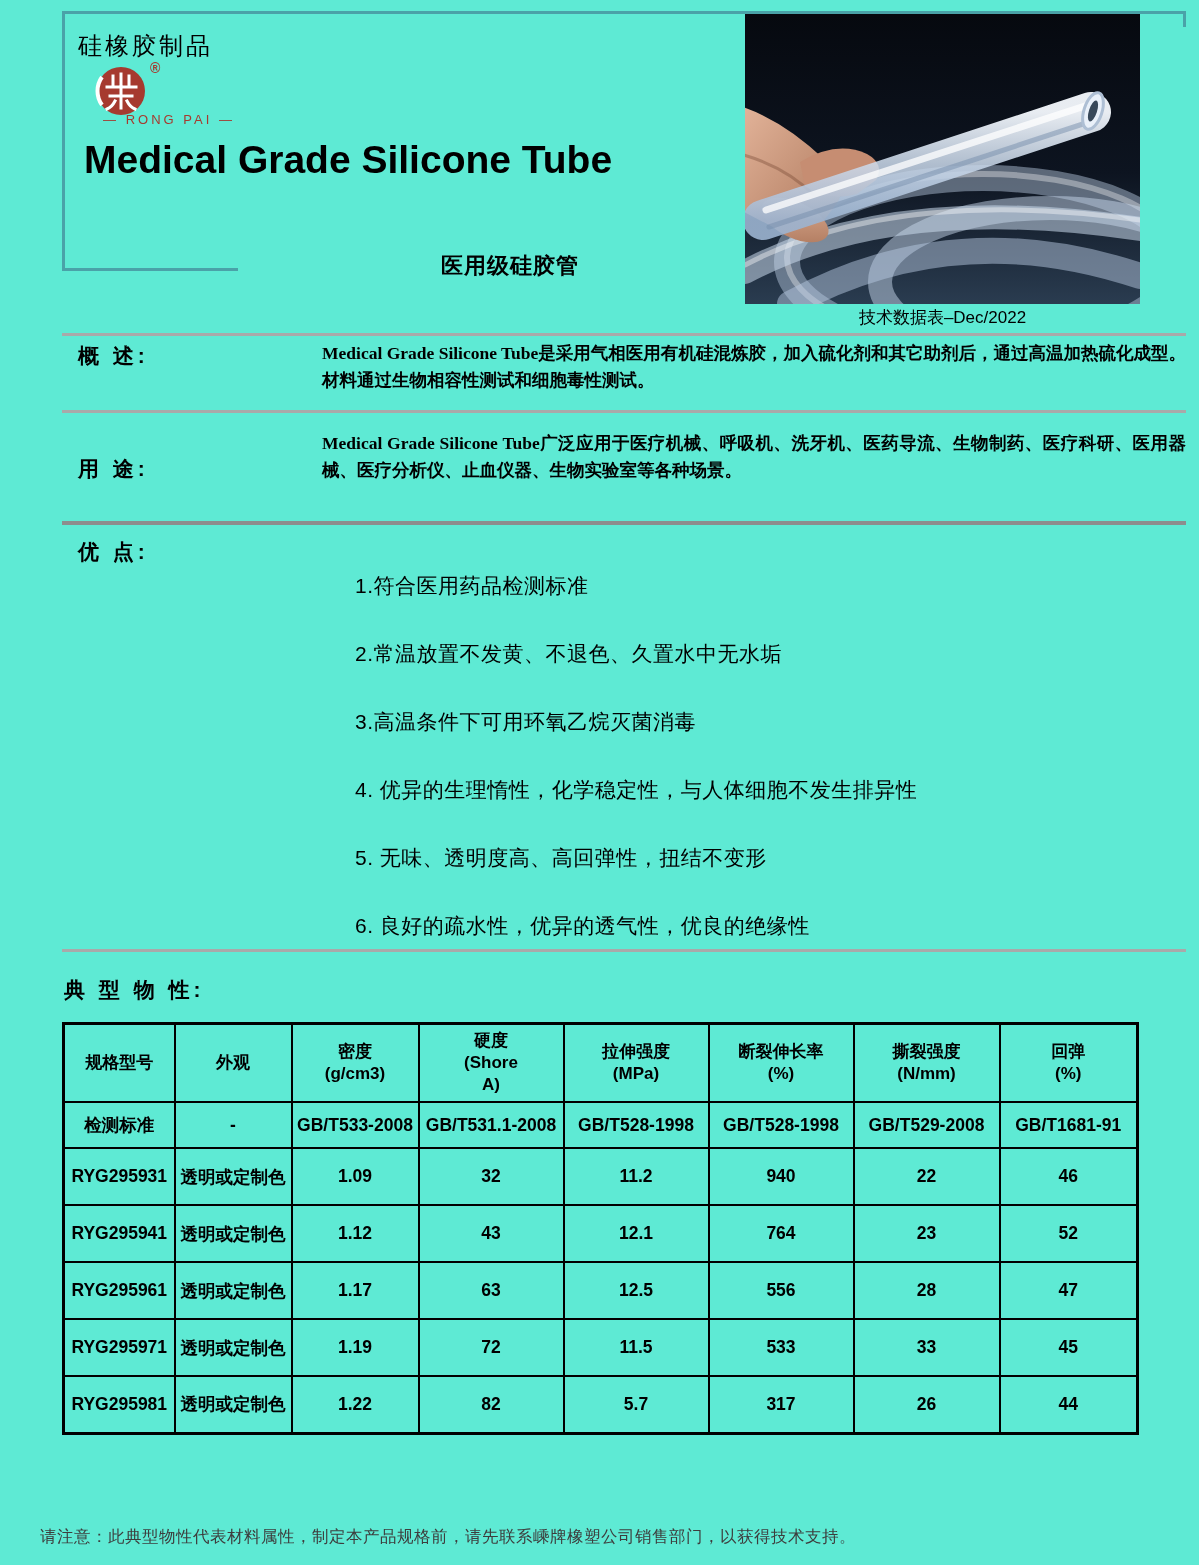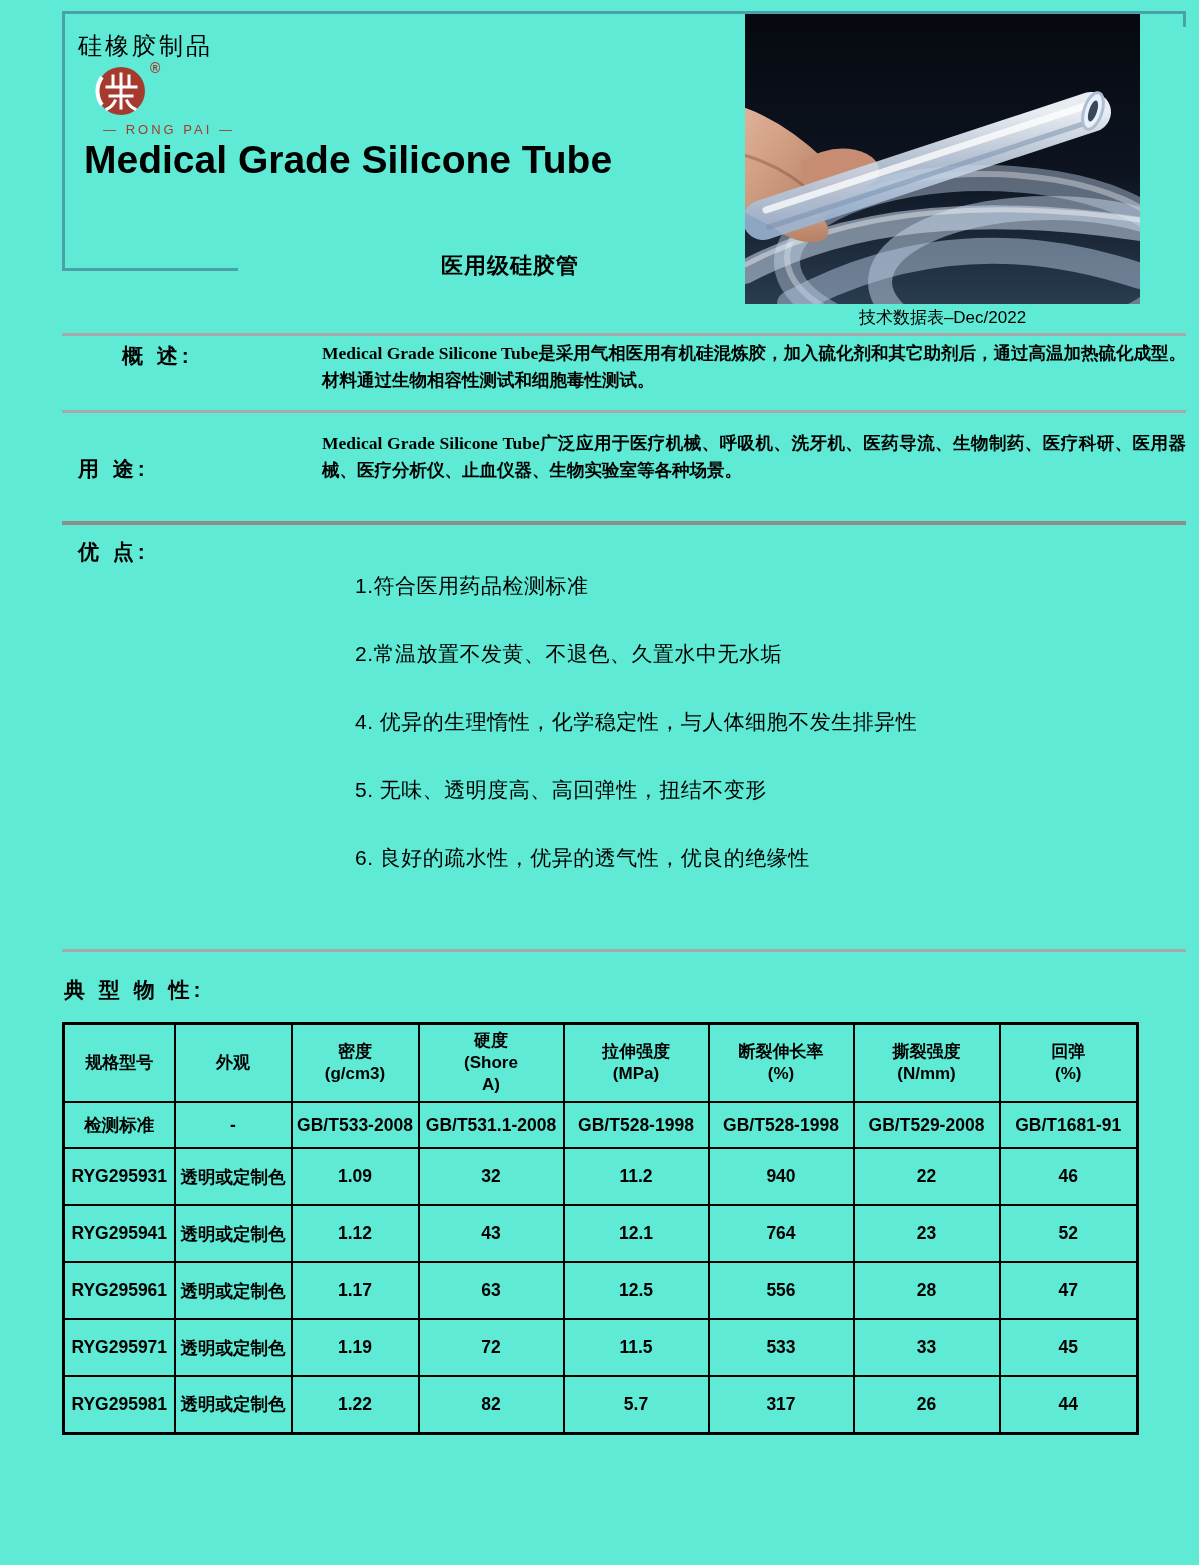--- a/index.html
+++ b/index.html
@@ -10,38 +10,38 @@
   
   .frame-line{position:absolute;background:#4aa2a8;}
   .frame-top{left:62px;top:11px;width:1124px;height:3px;}
   .frame-left{left:62px;top:11px;width:3px;height:260px;}
   .frame-bottom{left:62px;top:268px;width:176px;height:3px;}
   .frame-right{left:1183px;top:11px;width:3px;height:16px;}
 
   .brand-label{position:absolute;left:78px;top:30px;font-size:24px;font-weight:500;letter-spacing:3px;}
   .logo-wrap{position:absolute;left:94px;top:64px;width:150px;}
   .logo-reg{position:absolute;left:56px;top:-4px;font-size:14px;color:#a63a2f;font-weight:700;}
-  .logo-sub{position:absolute;left:-20px;top:58px;width:190px;text-align:center;color:#a63a2f;
+  .logo-sub{position:absolute;left:-20px;top:48px;width:190px;text-align:center;color:#a63a2f;
             font-size:13px;letter-spacing:3px;font-weight:500;white-space:nowrap;}
   .doc-title{position:absolute;left:84px;top:138px;font-size:39px;font-weight:700;letter-spacing:0px;}
   .doc-subtitle{position:absolute;left:385px;top:251px;width:250px;text-align:center;
                 font-size:22px;font-weight:700;letter-spacing:1px;}
 
   
   .photo{position:absolute;left:745px;top:14px;width:395px;height:290px;}
   .photo svg{display:block;width:100%;height:100%;}
   .photo-caption{position:absolute;left:745px;top:306px;width:395px;text-align:center;
                  font-size:17px;font-weight:400;}
 
   
   .divider{position:absolute;left:62px;width:1124px;height:3px;background:#a9a9a9;}
   .d1{top:333px;} .d2{top:410px;} .d3{top:521px;height:4px;background:#8d8d8d;} .d4{top:949px;}
 
   .section-label{position:absolute;left:78px;font-size:21px;font-weight:700;letter-spacing:4px;white-space:nowrap;}
-  .lbl-overview{top:342px;margin-left:44px;}
+  .lbl-overview{top:342px;}
   .lbl-usage{top:455px;}
   .lbl-advantages{top:538px;}
   .lbl-properties{left:64px;top:976px;}
 
   .para{position:absolute;left:322px;width:864px;font-family:"Liberation Serif",serif;
         font-size:17.5px;font-weight:700;line-height:1.55;text-align:justify;}
   .para-overview{top:340px;}
   .para-usage{top:430px;}
 
   .adv-list{position:absolute;left:355px;top:572px;margin:0;padding:0;list-style:none;}
@@ -144,20 +144,21 @@
   <div class="section-label lbl-overview">概 述:</div>
   <div class="para para-overview">Medical Grade Silicone Tube是采用气相医用有机硅混炼胶，加入硫化剂和其它助剂后，通过高温加热硫化成型。材料通过生物相容性测试和细胞毒性测试。</div>
 
   <div class="section-label lbl-usage">用 途:</div>
   <div class="para para-usage">Medical Grade Silicone Tube广泛应用于医疗机械、呼吸机、洗牙机、医药导流、生物制药、医疗科研、医用器械、医疗分析仪、止血仪器、生物实验室等各种场景。</div>
 
   <div class="section-label lbl-advantages">优 点:</div>
   <ul class="adv-list">
       <li>1.符合医用药品检测标准</li>
       <li>2.常温放置不发黄、不退色、久置水中无水垢</li>
+      <li>3.高温条件下可用环氧乙烷灭菌消毒</li>
       <li>4. 优异的生理惰性，化学稳定性，与人体细胞不发生排异性</li>
       <li>5. 无味、透明度高、高回弹性，扭结不变形</li>
       <li>6. 良好的疏水性，优异的透气性，优良的绝缘性</li>
     </ul>
 
   <div class="section-label lbl-properties">典 型 物 性:</div>
 
   <table class="props-table">
     <colgroup>
       <col style="width:111px">
@@ -245,14 +246,15 @@
           <td>1.22</td>
           <td>82</td>
           <td>5.7</td>
           <td>317</td>
           <td>26</td>
           <td>44</td>
         </tr>
       </tbody>
   </table>
 
+  <div class="footer-note">请注意：此典型物性代表材料属性，制定本产品规格前，请先联系嵊牌橡塑公司销售部门，以获得技术支持。</div>
 
 </div>
 
 </body></html>

